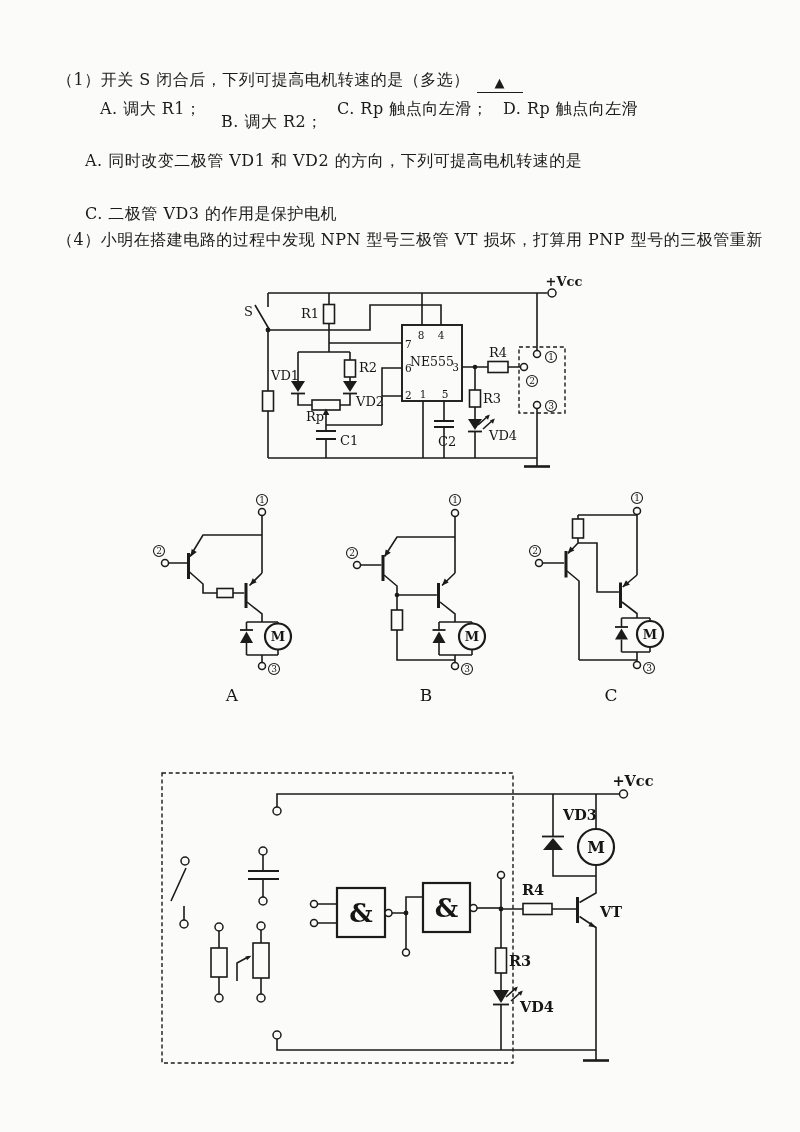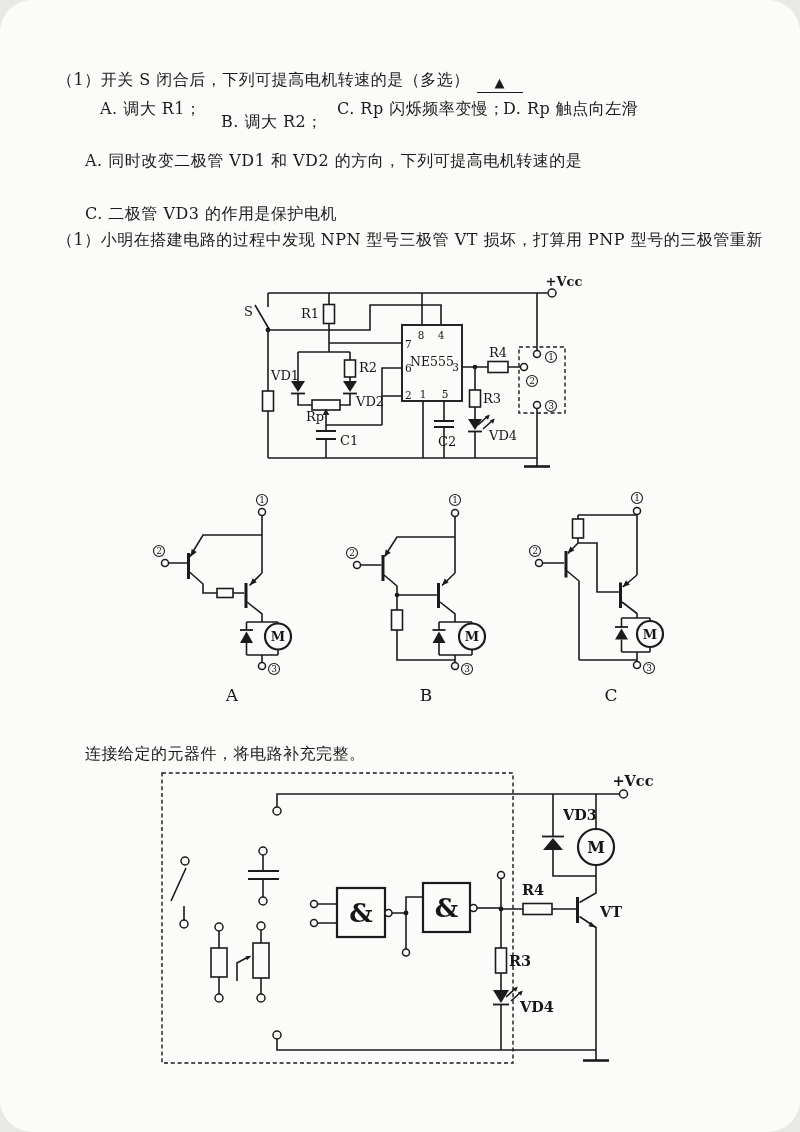--- a/index.html
+++ b/index.html
@@ -1,17 +1,17 @@
 <!DOCTYPE html>
 <html><head>
 <meta charset="utf-8">
 <style>
   html,body{margin:0;padding:0;background:#e8e8e6;}
   .page{position:relative;width:800px;height:1132px;margin:0 auto;background:#fbfbf9;overflow:hidden;
-        font-family:"DejaVu Serif","Liberation Serif",serif;color:#1b1b1b;border-radius:32px;}
+        font-family:"DejaVu Serif","Liberation Serif",serif;color:#1b1b1b;}
   .line{position:absolute;white-space:nowrap;font-size:16px;letter-spacing:0.5px;line-height:20px;}
   .blank{display:inline-block;min-width:46px;border-bottom:1.8px solid #1b1b1b;text-align:center;
          height:17px;line-height:16px;margin-left:7px;font-size:13px;vertical-align:-2px;}
   svg{position:absolute;left:0;top:0;}
   .w{fill:none;stroke:#1b1b1b;stroke-width:1.6;}
   .bar{fill:none;stroke:#1b1b1b;stroke-width:3;}
   .box{fill:#fbfbf9;stroke:#1b1b1b;stroke-width:1.6;}
   .gate{fill:#fbfbf9;stroke:#1b1b1b;stroke-width:2.2;}
   .dash{fill:none;stroke:#1b1b1b;stroke-width:1.4;stroke-dasharray:4 2.8;}
   .term{fill:#fbfbf9;stroke:#1b1b1b;stroke-width:1.5;}
@@ -32,30 +32,29 @@
 </style>
 </head>
 <body>
 
 <div class="page">
 
   <div class="line" style="left:57px;top:70px"><span>（1）开关 S 闭合后，下列可提高电机转速的是（多选）</span><span class="blank"><span>▲</span></span></div>
 
   <div class="line" style="left:100px;top:99px">A. 调大 R1；</div>
   <div class="line" style="left:221px;top:112px">B. 调大 R2；</div>
-  <div class="line" style="left:337px;top:99px">C. Rp 闪烁频率变慢；</div>
+  <div class="line" style="left:337px;top:99px">C. Rp 触点向左滑；</div>
   <div class="line" style="left:503px;top:99px">D. Rp 触点向左滑</div>
 
 
   <div class="line" style="left:85px;top:151px">A. 同时改变二极管 VD1 和 VD2 的方向，下列可提高电机转速的是</div>
   <div class="line" style="left:85px;top:204px">C. 二极管 VD3 的作用是保护电机</div>
 
-  <div class="line" style="left:57px;top:230px">（1）小明在搭建电路的过程中发现 NPN 型号三极管 VT 损坏，打算用 PNP 型号的三极管重新</div>
-
-  <div class="line" style="left:85px;top:744px">连接给定的元器件，将电路补充完整。</div>
+  <div class="line" style="left:57px;top:230px">（4）小明在搭建电路的过程中发现 NPN 型号三极管 VT 损坏，打算用 PNP 型号的三极管重新</div>
+
 
   <svg width="800" height="1132" viewBox="0 0 800 1132">
 
     <g>
       <path class="w" d="M268,293 H547.5 M268,293 V307 M269,329 L255,305
                          M268,330 V391 M268,411 V458 M268,458 H537
                          M268,330 H370 V305 H441 V325 M422,293 V325
                          M329,293 V304.5 M329,323.5 V352 M329,343 H402
                          M298,352 H350"></path>
       <circle class="dot" cx="268" cy="330" r="2.4"></circle>

